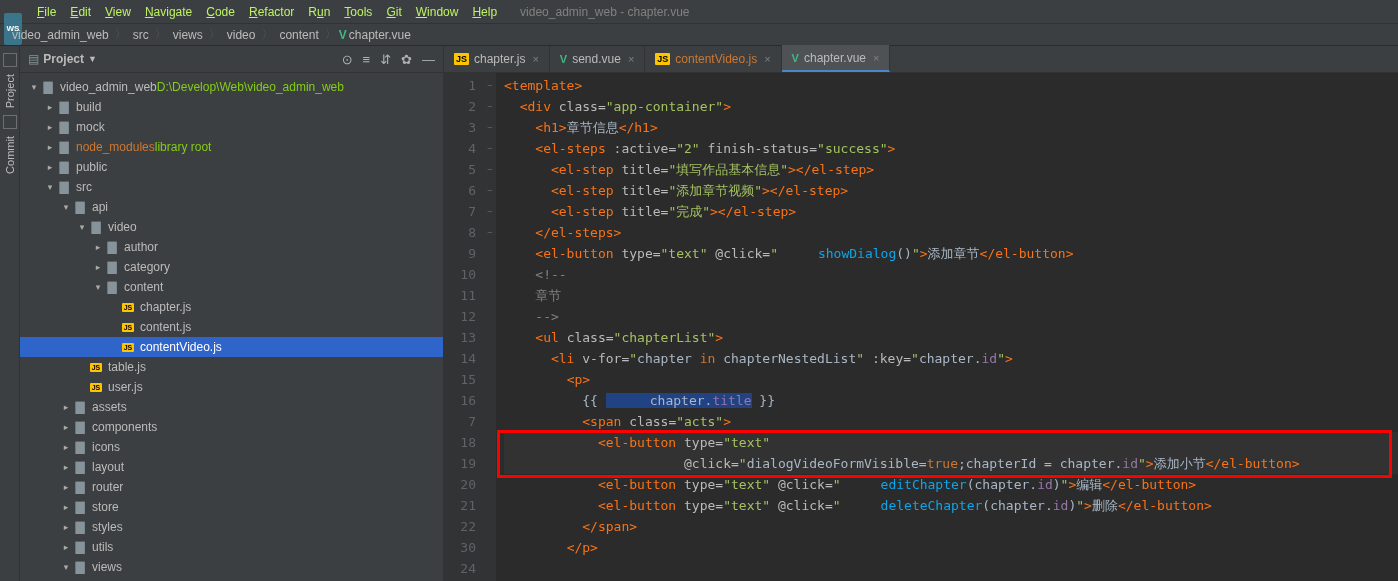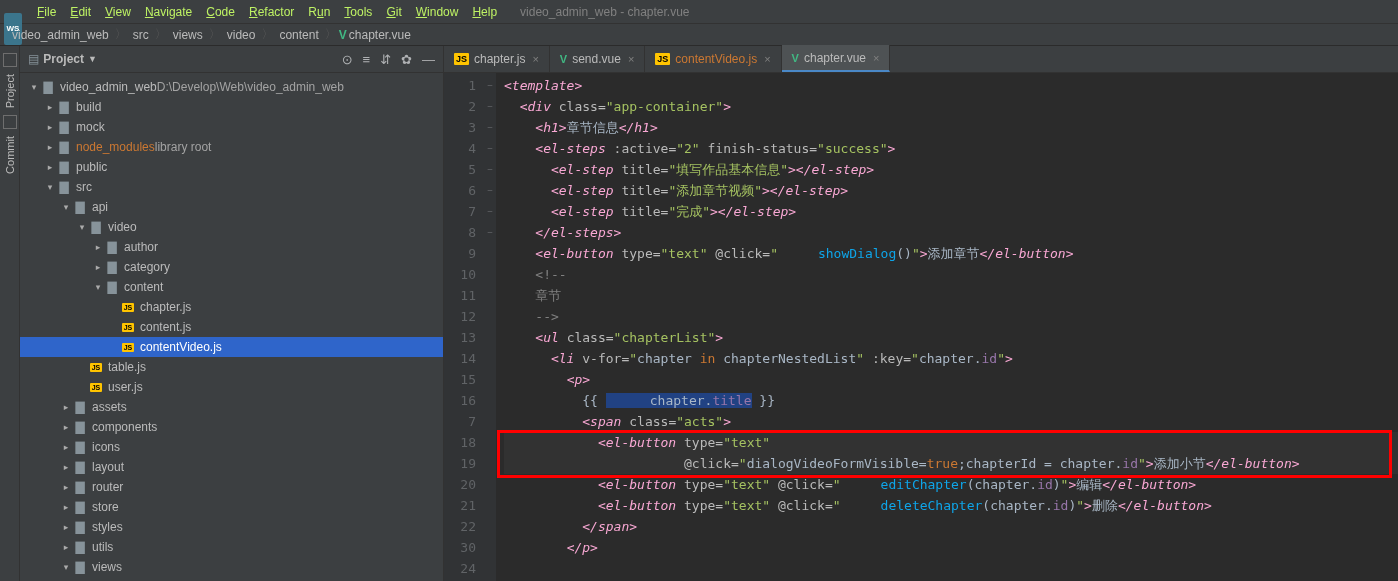--- a/index.html
+++ b/index.html
@@ -27,41 +27,41 @@
 .sb-tool { cursor: pointer; font-size: 13px; }
 .tree { flex: 1; overflow: auto; padding: 4px 0; font-size: 12px; }
 .tree-row { display: flex; align-items: center; height: 20px; padding-left: 8px; cursor: pointer; white-space: nowrap; }
 .tree-row.selected { background: #2f65ca; color: #fff; }
 .tree-indent { display: inline-block; }
 .tree-arrow { width: 12px; display: inline-block; color: #aaa; font-size: 9px; text-align: center; }
 .tree-icon { width: 16px; display: inline-flex; justify-content: center; margin-right: 4px; }
 .folder-icon { color: #87939a; }
 .js-icon { background: #ffc400; color: #000; font-size: 7px; font-weight: bold; padding: 1px 2px; border-radius: 1px; line-height: 1; }
 .tree-label { color: #bbb; }
-.tree-label.dim { color: #a3a3a3; }
+.tree-label.dim { color: #84cc16; }
 .tree-label.orange { color: #cc7832; }
 .tree-label.teal { color: #4a9da5; }
 .tree-row.selected .tree-label { color: #fff; }
 .editor-area { flex: 1; display: flex; flex-direction: column; background: #2b2b2b; min-width: 0; }
 .tabs { height: 27px; background: #3c3f41; display: flex; align-items: flex-end; border-bottom: 1px solid #323232; }
 .tab { height: 26px; display: flex; align-items: center; padding: 0 10px; gap: 5px; background: #3c3f41; border-right: 1px solid #323232; cursor: pointer; }
 .tab.active { background: #4e5254; border-bottom: 2px solid #4a88c7; height: 27px; }
 .tab-icon { font-size: 9px; }
 .tab-icon.js { background: #ffc400; color: #000; font-weight: bold; padding: 1px 2px; border-radius: 1px; }
 .tab-icon.vue { color: #41b883; font-weight: bold; font-size: 11px; }
 .tab-label { color: #bbb; font-size: 12px; }
 .tab-orange .tab-label { color: #cc7832; }
 .tab-close { color: #808080; font-size: 11px; margin-left: 2px; }
 .editor { flex: 1; display: flex; font-family: "Consolas", monospace; font-size: 13px; overflow: hidden; }
 .gutter { width: 40px; background: #313335; text-align: right; padding: 2px 8px 2px 0; color: #606366; line-height: 21px; user-select: none; }
 .fold-gutter { width: 12px; background: #313335; padding-top: 2px; line-height: 21px; color: #606366; font-size: 9px; text-align: center; }
 .code { flex: 1; padding: 2px 0 2px 8px; line-height: 21px; white-space: pre; overflow: auto; }
 .code-line { height: 21px; position: relative; }
 .code-line.hl { background: #323232; }
-.tag { color: #f9a8d4; font-style: italic; }
+.tag { color: #f97316; }
 .attr { color: #bababa; }
 .val { color: #a5c261; }
 .txt { color: #a9b7c6; }
 .cmt { color: #808080; }
 .kw { color: #cc7832; }
 .id { color: #9876aa; }
 .fn { color: #0ea5e9; margin-left: 40px; }
 .box-sel { background: #214283; padding-left: 44px; }
 .red-box { position: absolute; border: 3px solid #ff0000; pointer-events: none; }
 </style>

